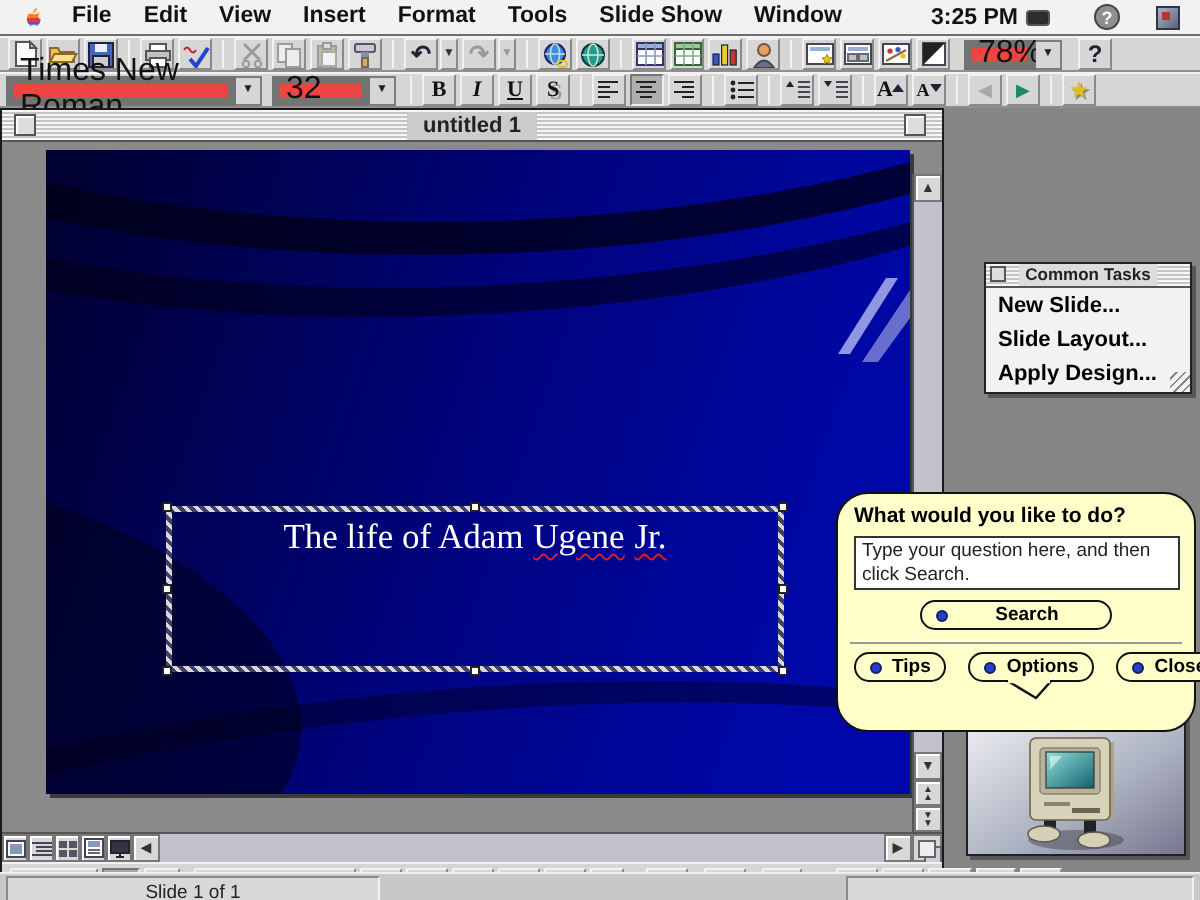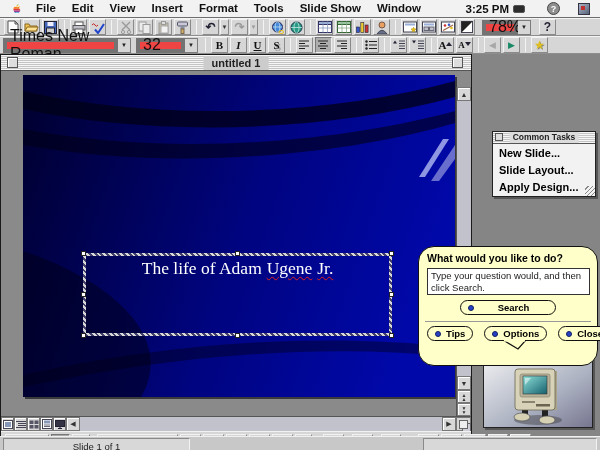--- a/index.html
+++ b/index.html
@@ -601,21 +601,21 @@
       <span class="pal-title">Common Tasks</span>
     </div>
     <div class="pal-item">New Slide...</div>
     <div class="pal-item">Slide Layout...</div>
     <div class="pal-item">Apply Design...</div>
     <span class="pal-grip"></span>
   </div>
 
   <div class="balloon">
     <div class="bal-heading">What would you like to do?</div>
-    <div class="bal-input">Type your question would, and then click Search.</div>
+    <div class="bal-input">Type your question here, and then click Search.</div>
     <div class="search-row">
       <span class="pill search-pill">
           <span class="bluedot"></span>
           <span class="lbl">Search</span>
         </span>
     </div>
     <div class="bal-divider"></div>
     <div class="bal-bottomrow">
       <span class="pill">
           <span class="bluedot"></span>

